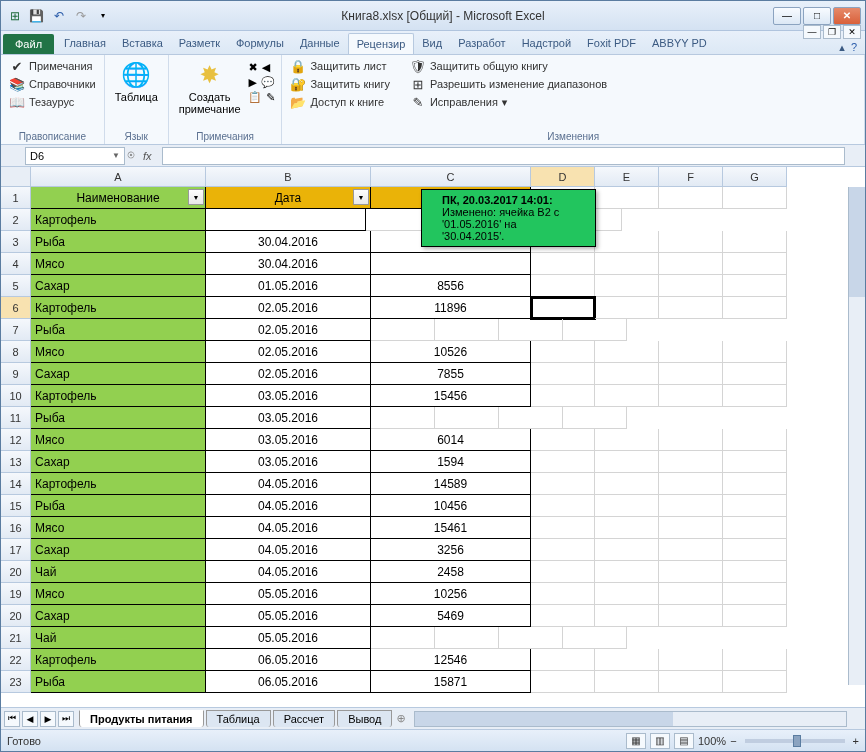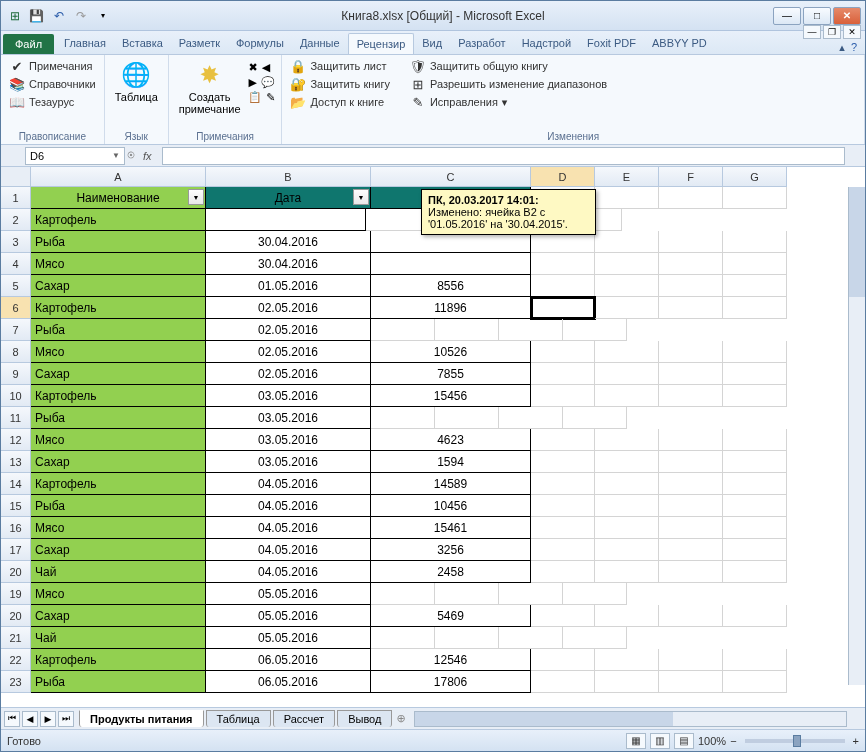--- a/index.html
+++ b/index.html
@@ -36,33 +36,33 @@
 .sel-all { position: absolute; left: 0; top: 0; width: 30px; height: 20px; background: #e8eef6; border-right: 1px solid #b7c9df; border-bottom: 1px solid #b7c9df; }
 .colheads { position: absolute; left: 30px; top: 0; height: 20px; display: flex; }
 .colhead { height: 20px; background: linear-gradient(#f5f8fc,#e2eaf4); border-right: 1px solid #b7c9df; border-bottom: 1px solid #b7c9df; display: flex; align-items: center; justify-content: center; font-size: 11px; color: #333; }
 .colhead.sel { background: #f8e2b0; }
 .rowheads { position: absolute; left: 0; top: 20px; width: 30px; }
 .rowhead { width: 30px; height: 22px; background: linear-gradient(#f5f8fc,#e2eaf4); border-right: 1px solid #b7c9df; border-bottom: 1px solid #b7c9df; display: flex; align-items: center; justify-content: center; font-size: 11px; color: #333; }
 .rowhead.sel { background: #f8e2b0; }
 .cells { position: absolute; left: 30px; top: 20px; }
 .row { display: flex; height: 22px; }
 .cell { border-right: 1px solid #d4d4d4; border-bottom: 1px solid #d4d4d4; padding: 0 4px; display: flex; align-items: center; font-size: 12px; overflow: hidden; white-space: nowrap; }
-.head-cell { background: #0f766e; font-weight: normal; justify-content: center; position: relative; border-right: 1px solid #000; border-bottom: 1px solid #000; }
+.head-cell { background: #eab308; font-weight: normal; justify-content: center; position: relative; border-right: 1px solid #000; border-bottom: 1px solid #000; }
 .filter-btn { position: absolute; right: 1px; top: 2px; width: 16px; height: 16px; border: 1px solid #999; background: linear-gradient(#fdfdfd,#e8e8e8); display: flex; align-items: center; justify-content: center; font-size: 7px; }
 .colA { width: 175px; background: #92d050; border-right: 1px solid #000; border-bottom: 1px solid #000; }
 .colB { width: 165px; justify-content: center; border-right: 1px solid #000; border-bottom: 1px solid #000; }
 .colC { width: 160px; justify-content: center; border-right: 1px solid #000; border-bottom: 1px solid #000; }
 .colD { width: 64px; }
 .colE { width: 64px; }
 .colF { width: 64px; }
 .colG { width: 64px; }
 .changed { border: 2px solid #0070c0; padding: 0 2px; }
 .corner-mark::before { content: ""; position: absolute; left: 0; top: 0; border-top: 6px solid #0070c0; border-right: 6px solid transparent; }
 .selected-cell { outline: 3px solid #000; outline-offset: -2px; }
-.tooltip { position: absolute; background: #fef9c3; border: 1px solid #000; padding: 4px 6px; font-size: 11px; box-shadow: 2px 2px 4px rgba(0,0,0,.3); width: 175px; z-index: 10; }
+.tooltip { position: absolute; background: #22c55e; border: 1px solid #000; padding: 4px 20px; font-size: 11px; box-shadow: 2px 2px 4px rgba(0,0,0,.3); width: 175px; z-index: 10; }
 .tooltip .th { font-weight: bold; }
 .sheet-tabs { height: 22px; background: #e8eef6; border-top: 1px solid #b7c9df; display: flex; align-items: center; font-size: 11px; }
 .nav-btns { display: flex; padding: 0 2px; }
 .nav-btn { width: 16px; height: 16px; border: 1px solid #abc; background: #f5f9fd; display: flex; align-items: center; justify-content: center; font-size: 9px; margin: 0 1px; }
 .sheettab { padding: 2px 10px; background: #fff; border: 1px solid #999; border-bottom: none; border-radius: 0 0 3px 3px; margin-left: 2px; }
 .sheettab.active { background: #fff; font-weight: bold; border-top-color: #fff; }
 .sheettab.inactive { background: #dce6f2; }
 .hscroll { flex: 1; height: 16px; margin: 0 18px 0 8px; background: #e8eef6; border: 1px solid #abc; position: relative; }
 .hscroll .thumb { position: absolute; left: 0; width: 60%; height: 100%; background: #c8d6e8; }
 .statusbar { height: 22px; background: linear-gradient(#e8f0fa,#d4e2f2); border-top: 1px solid #b7c9df; display: flex; align-items: center; padding: 0 6px; font-size: 11px; color: #333; }
@@ -353,21 +353,21 @@
           <div class="cell colA" style="width: 175px; justify-content: flex-start;">Рыба</div>
           <div class="cell colB" style="width: 165px;">03.05.2016</div>
           <div class="cell colD" style="width: 64px; border-right: 1px solid rgb(212, 212, 212); border-bottom: 1px solid rgb(212, 212, 212);"></div>
           <div class="cell colE" style="width: 64px; border-right: 1px solid rgb(212, 212, 212); border-bottom: 1px solid rgb(212, 212, 212);"></div>
           <div class="cell colF" style="width: 64px; border-right: 1px solid rgb(212, 212, 212); border-bottom: 1px solid rgb(212, 212, 212);"></div>
           <div class="cell colG" style="width: 64px; border-right: 1px solid rgb(212, 212, 212); border-bottom: 1px solid rgb(212, 212, 212);"></div>
         </div>
         <div class="row">
           <div class="cell colA" style="width: 175px; justify-content: flex-start;">Мясо</div>
           <div class="cell colB" style="width: 165px;">03.05.2016</div>
-          <div class="cell colC" style="width: 160px;">4623</div>
+          <div class="cell colC" style="width: 160px;">6014</div>
           <div class="cell colD" style="width: 64px; border-right: 1px solid rgb(212, 212, 212); border-bottom: 1px solid rgb(212, 212, 212);"></div>
           <div class="cell colE" style="width: 64px; border-right: 1px solid rgb(212, 212, 212); border-bottom: 1px solid rgb(212, 212, 212);"></div>
           <div class="cell colF" style="width: 64px; border-right: 1px solid rgb(212, 212, 212); border-bottom: 1px solid rgb(212, 212, 212);"></div>
           <div class="cell colG" style="width: 64px; border-right: 1px solid rgb(212, 212, 212); border-bottom: 1px solid rgb(212, 212, 212);"></div>
         </div>
         <div class="row">
           <div class="cell colA" style="width: 175px; justify-content: flex-start;">Сахар</div>
           <div class="cell colB" style="width: 165px;">03.05.2016</div>
           <div class="cell colC" style="width: 160px;">1594</div>
           <div class="cell colD" style="width: 64px; border-right: 1px solid rgb(212, 212, 212); border-bottom: 1px solid rgb(212, 212, 212);"></div>
@@ -416,20 +416,21 @@
           <div class="cell colB" style="width: 165px;">04.05.2016</div>
           <div class="cell colC" style="width: 160px;">2458</div>
           <div class="cell colD" style="width: 64px; border-right: 1px solid rgb(212, 212, 212); border-bottom: 1px solid rgb(212, 212, 212);"></div>
           <div class="cell colE" style="width: 64px; border-right: 1px solid rgb(212, 212, 212); border-bottom: 1px solid rgb(212, 212, 212);"></div>
           <div class="cell colF" style="width: 64px; border-right: 1px solid rgb(212, 212, 212); border-bottom: 1px solid rgb(212, 212, 212);"></div>
           <div class="cell colG" style="width: 64px; border-right: 1px solid rgb(212, 212, 212); border-bottom: 1px solid rgb(212, 212, 212);"></div>
         </div>
         <div class="row">
           <div class="cell colA" style="width: 175px; justify-content: flex-start;">Мясо</div>
           <div class="cell colB" style="width: 165px;">05.05.2016</div>
+          <div class="cell colC" style="width: 160px;">10256</div>
           <div class="cell colD" style="width: 64px; border-right: 1px solid rgb(212, 212, 212); border-bottom: 1px solid rgb(212, 212, 212);"></div>
           <div class="cell colE" style="width: 64px; border-right: 1px solid rgb(212, 212, 212); border-bottom: 1px solid rgb(212, 212, 212);"></div>
           <div class="cell colF" style="width: 64px; border-right: 1px solid rgb(212, 212, 212); border-bottom: 1px solid rgb(212, 212, 212);"></div>
           <div class="cell colG" style="width: 64px; border-right: 1px solid rgb(212, 212, 212); border-bottom: 1px solid rgb(212, 212, 212);"></div>
         </div>
         <div class="row">
           <div class="cell colA" style="width: 175px; justify-content: flex-start;">Сахар</div>
           <div class="cell colB" style="width: 165px;">05.05.2016</div>
           <div class="cell colC" style="width: 160px;">5469</div>
           <div class="cell colD" style="width: 64px; border-right: 1px solid rgb(212, 212, 212); border-bottom: 1px solid rgb(212, 212, 212);"></div>
@@ -450,21 +451,21 @@
           <div class="cell colB" style="width: 165px;">06.05.2016</div>
           <div class="cell colC" style="width: 160px;">12546</div>
           <div class="cell colD" style="width: 64px; border-right: 1px solid rgb(212, 212, 212); border-bottom: 1px solid rgb(212, 212, 212);"></div>
           <div class="cell colE" style="width: 64px; border-right: 1px solid rgb(212, 212, 212); border-bottom: 1px solid rgb(212, 212, 212);"></div>
           <div class="cell colF" style="width: 64px; border-right: 1px solid rgb(212, 212, 212); border-bottom: 1px solid rgb(212, 212, 212);"></div>
           <div class="cell colG" style="width: 64px; border-right: 1px solid rgb(212, 212, 212); border-bottom: 1px solid rgb(212, 212, 212);"></div>
         </div>
         <div class="row">
           <div class="cell colA" style="width: 175px; justify-content: flex-start;">Рыба</div>
           <div class="cell colB" style="width: 165px;">06.05.2016</div>
-          <div class="cell colC" style="width: 160px;">17806</div>
+          <div class="cell colC" style="width: 160px;">15871</div>
           <div class="cell colD" style="width: 64px; border-right: 1px solid rgb(212, 212, 212); border-bottom: 1px solid rgb(212, 212, 212);"></div>
           <div class="cell colE" style="width: 64px; border-right: 1px solid rgb(212, 212, 212); border-bottom: 1px solid rgb(212, 212, 212);"></div>
           <div class="cell colF" style="width: 64px; border-right: 1px solid rgb(212, 212, 212); border-bottom: 1px solid rgb(212, 212, 212);"></div>
           <div class="cell colG" style="width: 64px; border-right: 1px solid rgb(212, 212, 212); border-bottom: 1px solid rgb(212, 212, 212);"></div>
         </div>
       </div>
     <div class="tooltip" style="left:420px; top:22px">
       <div class="th">ПК, 20.03.2017 14:01:</div>
       <div>Изменено: ячейка B2 с '01.05.2016' на '30.04.2015'.</div>
     </div>

